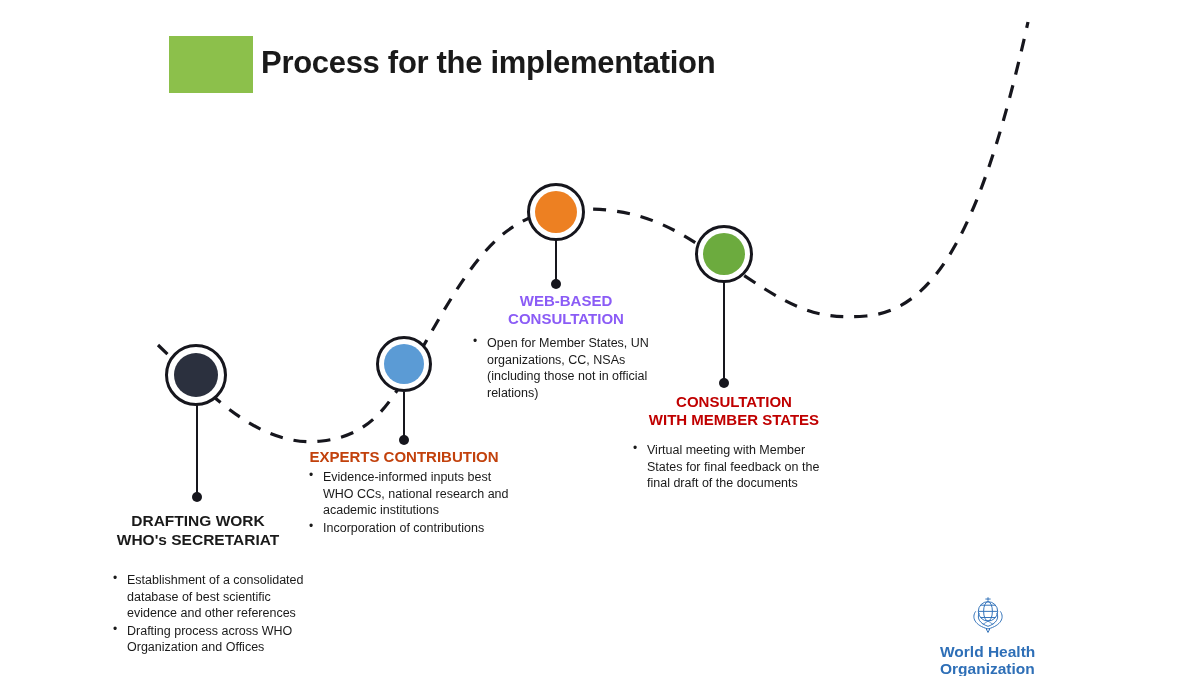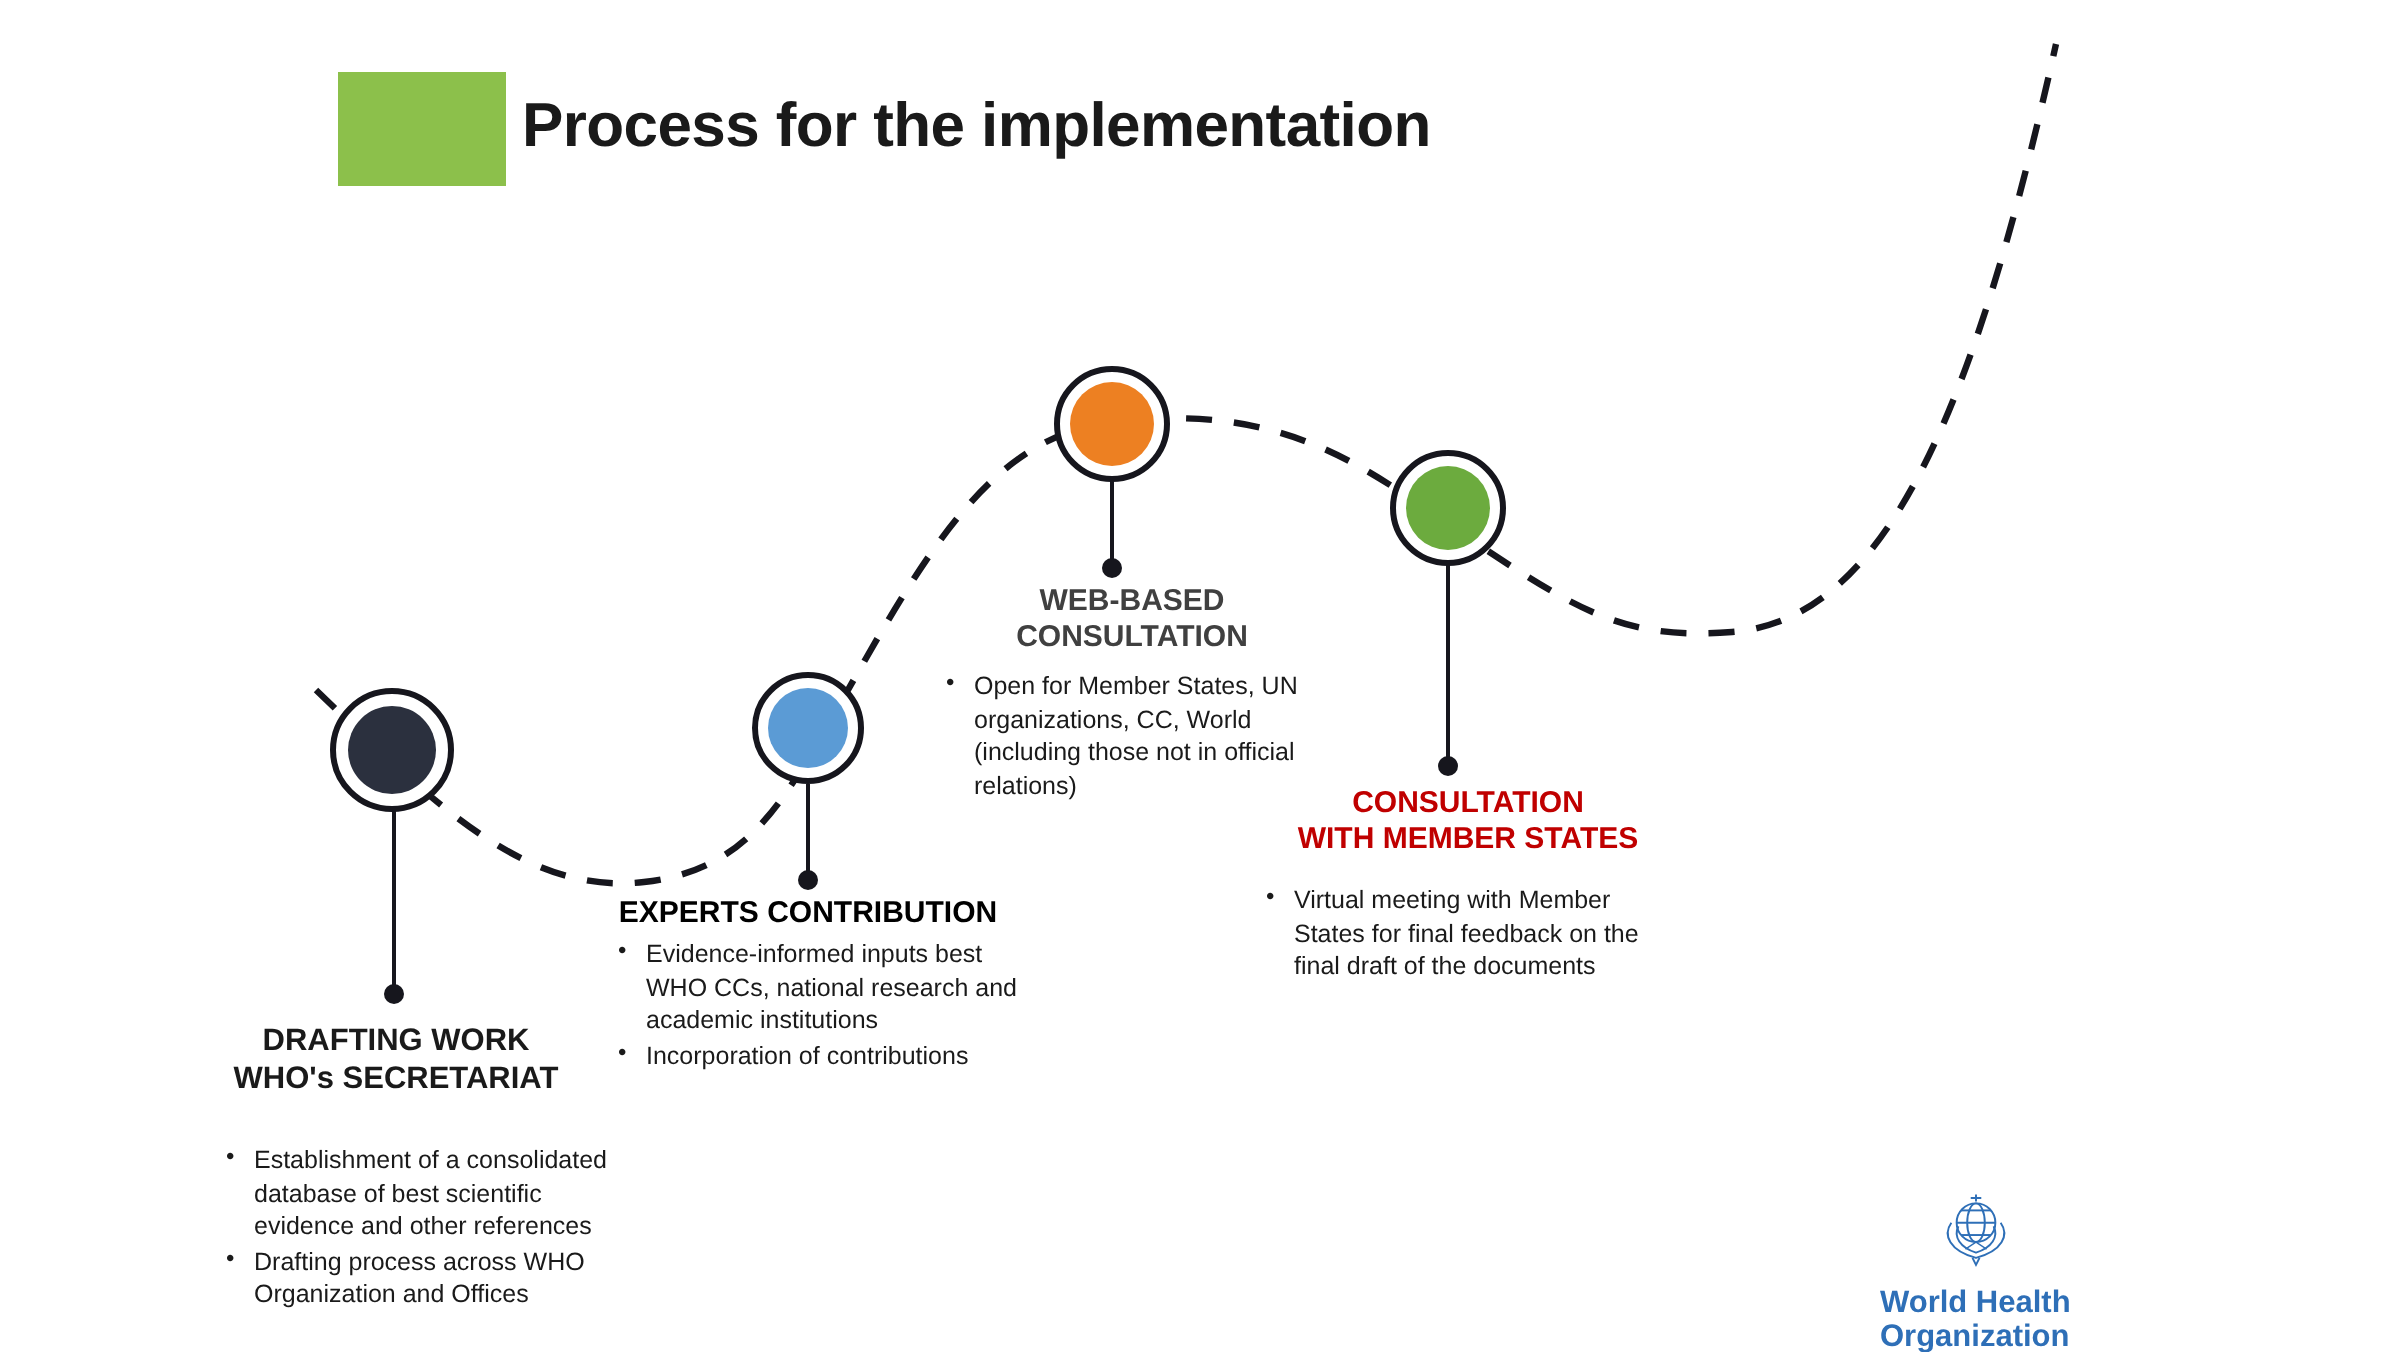--- a/index.html
+++ b/index.html
@@ -156,41 +156,41 @@
       <li>Drafting process across WHO Organization and Offices</li>
     </ul>
   </div>
 
   <div class="milestone">
     <div class="stem" style="left:403px; top:392px; height:46px;"></div>
     <div class="stem-end" style="left:399px; top:435px;"></div>
     <div class="marker-ring" style="left:376px; top:336px; width:56px; height:56px;">
       <div class="marker-dot" style="width:40px; height:40px; background:#5B9BD5;"></div>
     </div>
-    <div class="ms-heading" style="left:294px; top:448px; width:220px; font-size:15px; color:#000000;">
+    <div class="ms-heading" style="left:294px; top:448px; width:220px; font-size:15px; color:#c2410c;">
       <div>EXPERTS CONTRIBUTION</div>
     </div>
     <ul class="ms-list" style="left:308px; top:469px; width:215px;">
       <li>Evidence-informed inputs best WHO CCs, national research and academic institutions</li>
       <li>Incorporation of contributions</li>
     </ul>
   </div>
 
   <div class="milestone">
     <div class="stem" style="left:555px; top:240px; height:42px;"></div>
     <div class="stem-end" style="left:551px; top:279px;"></div>
     <div class="marker-ring" style="left:527px; top:183px; width:58px; height:58px;">
       <div class="marker-dot" style="width:42px; height:42px; background:#ED8022;"></div>
     </div>
-    <div class="ms-heading" style="left:466px; top:292px; width:200px; font-size:15px; color:#404040;">
+    <div class="ms-heading" style="left:466px; top:292px; width:200px; font-size:15px; color:#8b5cf6;">
       <div>WEB-BASED</div>
       <div>CONSULTATION</div>
     </div>
     <ul class="ms-list" style="left:472px; top:335px; width:190px;">
-      <li>Open for Member States, UN organizations, CC, World (including those not in official relations)</li>
+      <li>Open for Member States, UN organizations, CC, NSAs (including those not in official relations)</li>
     </ul>
   </div>
 
   <div class="milestone">
     <div class="stem" style="left:723px; top:282px; height:100px;"></div>
     <div class="stem-end" style="left:719px; top:378px;"></div>
     <div class="marker-ring" style="left:695px; top:225px; width:58px; height:58px;">
       <div class="marker-dot" style="width:42px; height:42px; background:#6CAB3E;"></div>
     </div>
     <div class="ms-heading" style="left:618px; top:393px; width:232px; font-size:15px; color:#C00000;">

